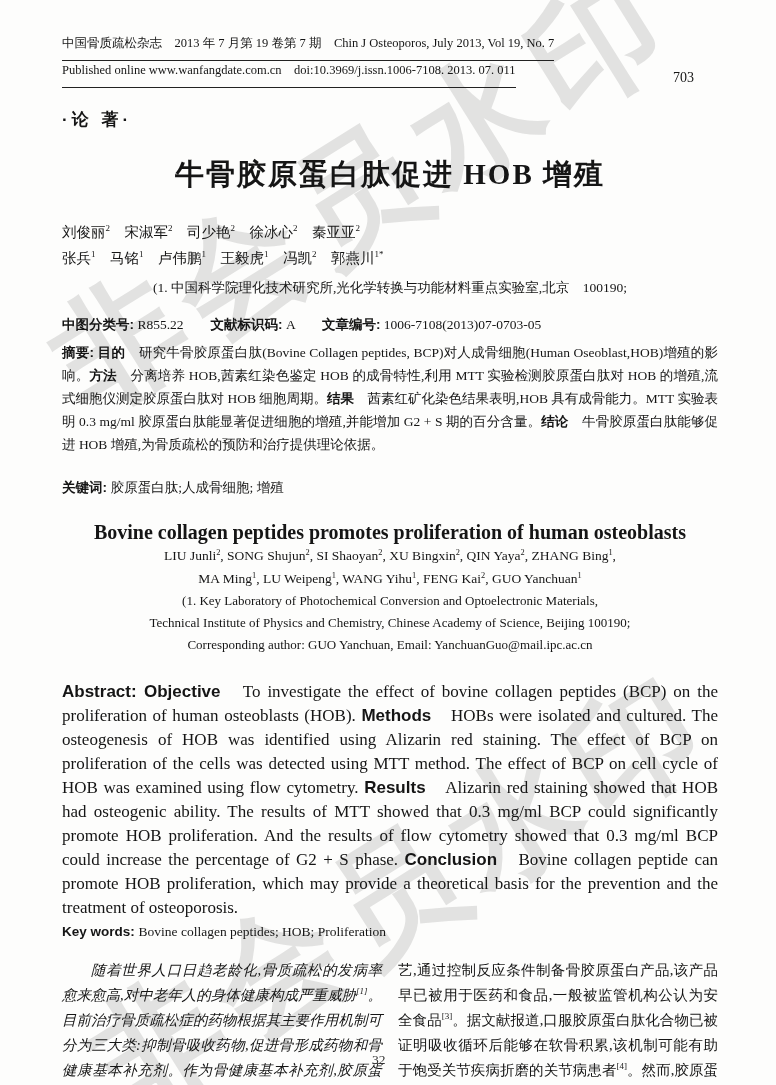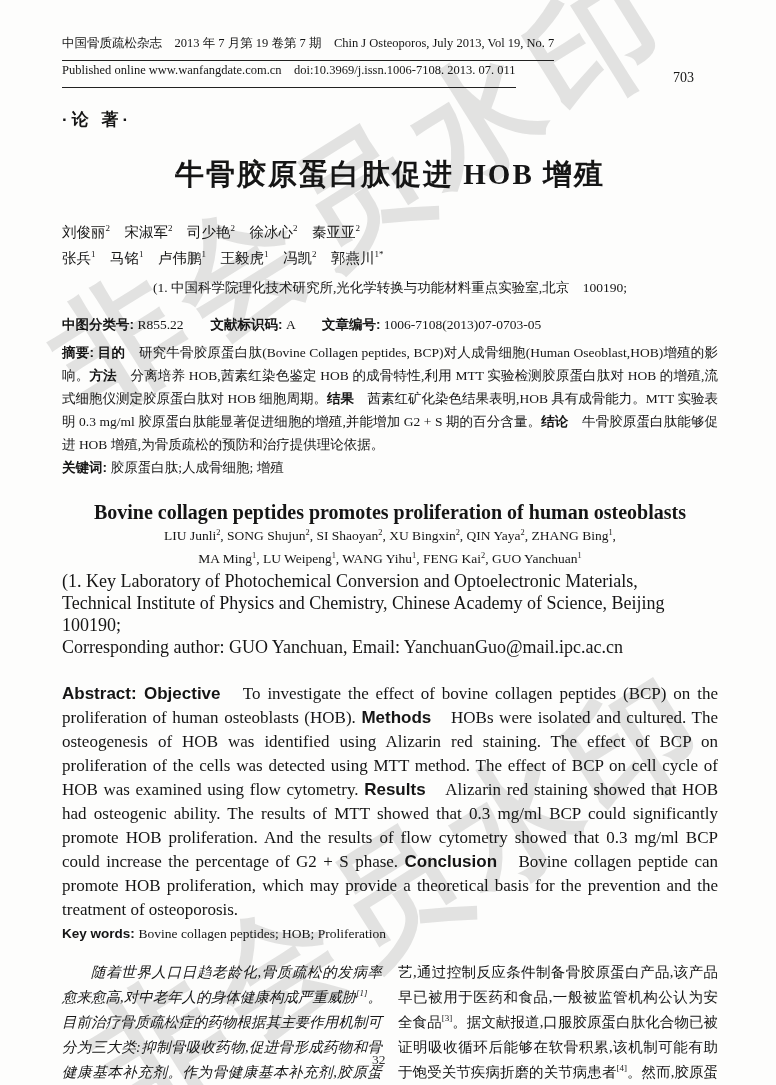--- a/index.html
+++ b/index.html
@@ -45,26 +45,26 @@
   .title-cn { text-align: center; font-size: 29px; font-weight: bold; margin-top: 24px; letter-spacing: 2px; }
   .authors-cn { text-align: left; font-size: 14.5px; margin-top: 24px; line-height: 26px; }
   .affil-cn { text-align: center; font-size: 13.5px; line-height: 21.5px; margin-top: 6px; }
 
   sup { font-size: 0.62em; vertical-align: super; line-height: 0; }
   .b { font-weight: bold; font-family: "Liberation Sans", "DejaVu Sans", sans-serif; }
 
   
   .class-line { font-size: 13.5px; margin-top: 17px; }
   .abstract-cn { font-size: 13.5px; line-height: 23px; margin-top: 7px; text-align: justify; }
-  .keywords-cn { font-size: 13.5px; line-height: 23px; margin-top: 0; }
+  .keywords-cn { font-size: 13.5px; line-height: 23px; margin-top: 20px; }
 
   
   .title-en { text-align: center; font-size: 20px; font-weight: bold; margin-top: 22px; font-family: "Liberation Serif", "DejaVu Serif", serif; }
   .authors-en { text-align: center; font-size: 13.5px; line-height: 23px; }
-  .affil-en { font-size: 18px; line-height: 22px; }
+  .affil-en { text-align: center; font-size: 13px; line-height: 22px; }
   .abstract-en { font-size: 17px; line-height: 24px; margin-top: 24px; text-align: justify; }
   .keywords-en { font-size: 13.5px; line-height: 24.5px; }
 
   
   .columns { display: flex; gap: 16px; margin-top: 14px; }
   .col { width: 320px; font-size: 14.5px; line-height: 25px; text-align: justify; }
   .indent { text-indent: 2em; font-style: italic; }
 
   .scan-pageno { position: absolute; z-index: 2; left: 372px; top: 1052px; font-size: 13.5px; color: #333; }
 </style>

